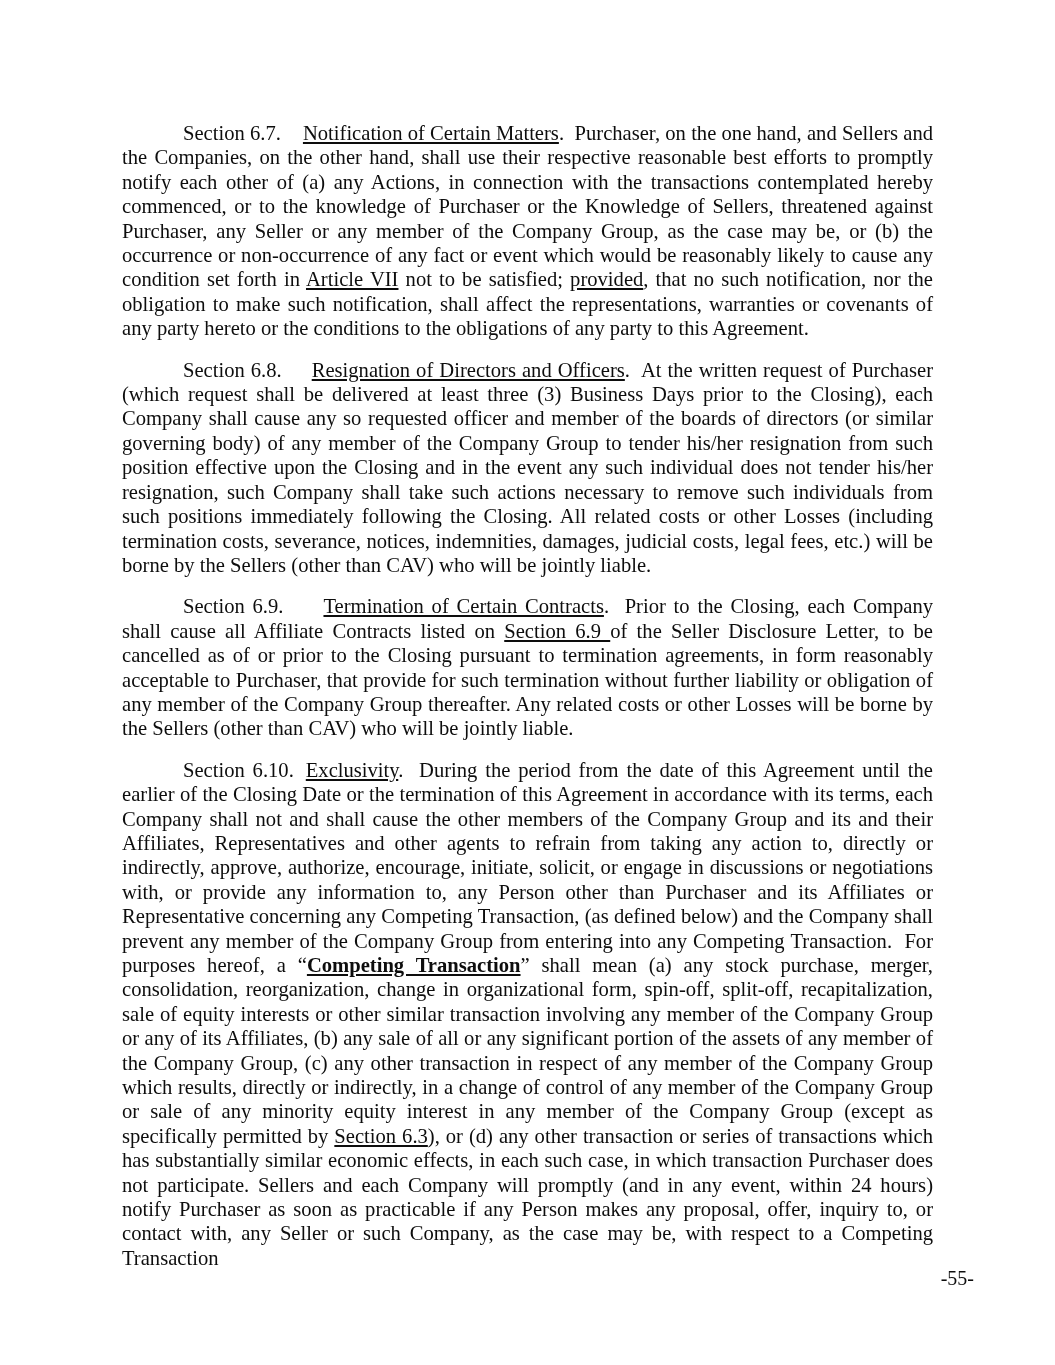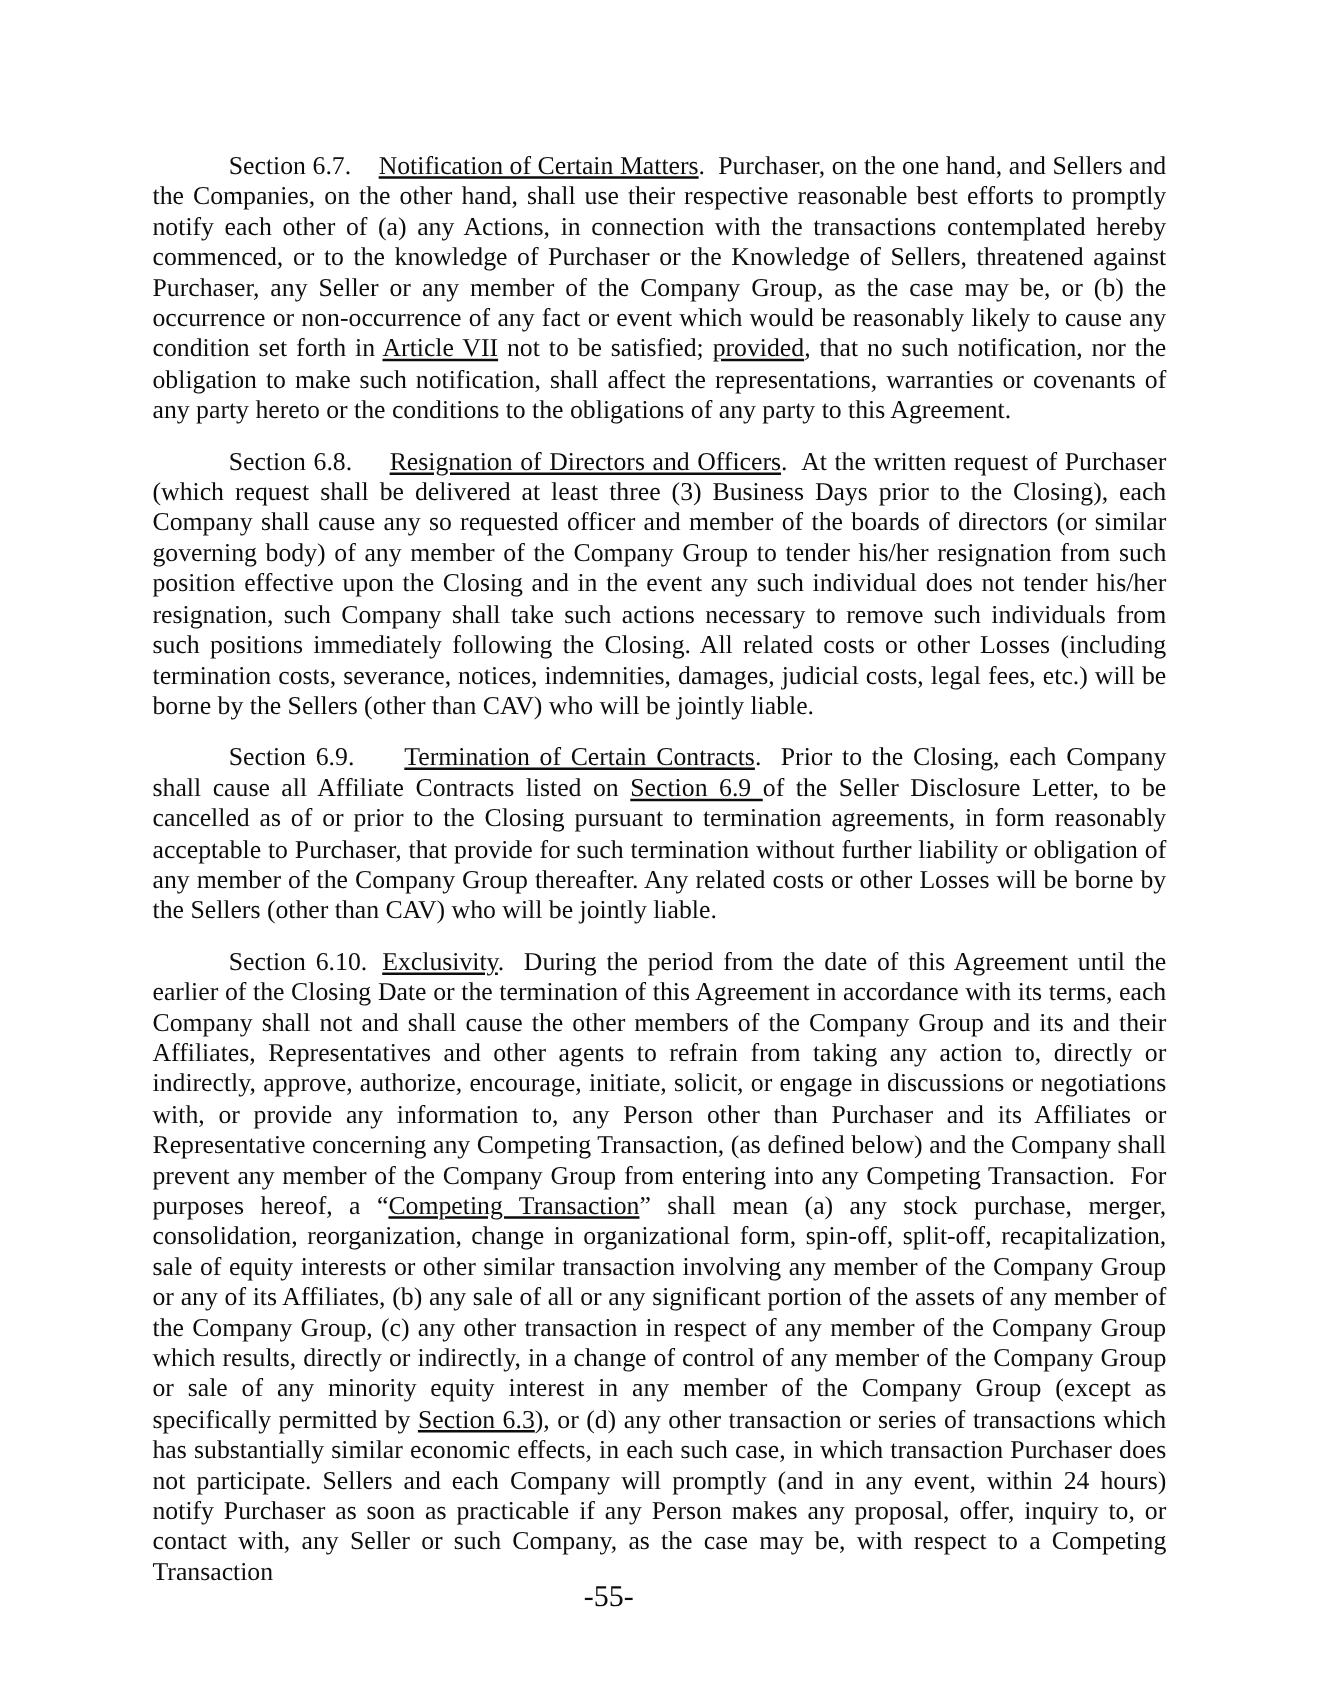--- a/index.html
+++ b/index.html
@@ -25,29 +25,29 @@
     line-height: 24.4px;
     text-align: justify;
     hyphens: none;
   }
   .para {
     margin: 0 0 17px 0;
     text-indent: 61px;
     padding: 0;
   }
   .u { text-decoration: underline; text-underline-offset: 2px; }
-  .b { font-weight: normal; }
+  .b { font-weight: bold; }
   .tab { display: inline-block; height: 1px; }
   .page-footer {
     position: absolute;
     left: 0;
     top: 1266px;
     width: 100%;
-    text-align: center;
-    font-size: 24px;
+    text-align: right;
+    font-size: 20px;
     line-height: 24.4px;
   }
 </style>
 </head>
 <body>
 
 <div class="page">
   <div class="doc-body" id="doc-body">
       <p class="para"><span>Section 6.7.</span><span class="tab" style="width: 22px;"></span><span class="u">Notification of Certain Matters</span><span>.&nbsp; Purchaser, on the one hand, and Sellers and the Companies, on the other hand, shall use their respective reasonable best efforts to promptly notify each other of (a) any Actions, in connection with the transactions contemplated hereby commenced, or to the knowledge of Purchaser or the Knowledge of Sellers, threatened against Purchaser, any Seller or any member of the Company Group, as the case may be, or (b) the occurrence or non-occurrence of any fact or event which would be reasonably likely to cause any condition set forth in </span><span class="u">Article VII</span><span> not to be satisfied; </span><span class="u">provided</span><span>, that no such notification, nor the obligation to make such notification, shall affect the representations, warranties or covenants of any party hereto or the conditions to the obligations of any party to this Agreement.</span></p>
       <p class="para"><span>Section 6.8.</span><span class="tab" style="width: 30px;"></span><span class="u">Resignation of Directors and Officers</span><span>.&nbsp; At the written request of Purchaser (which request shall be delivered at least three (3) Business Days prior to the Closing), each Company shall cause any so requested officer and member of the boards of directors (or similar governing body) of any member of the Company Group to tender his/her resignation from such position effective upon the Closing and in the event any such individual does not tender his/her resignation, such Company shall take such actions necessary to remove such individuals from such positions immediately following the Closing. All related costs or other Losses (including termination costs, severance, notices, indemnities, damages, judicial costs, legal fees, etc.) will be borne by the Sellers (other than CAV) who will be jointly liable.</span></p>

